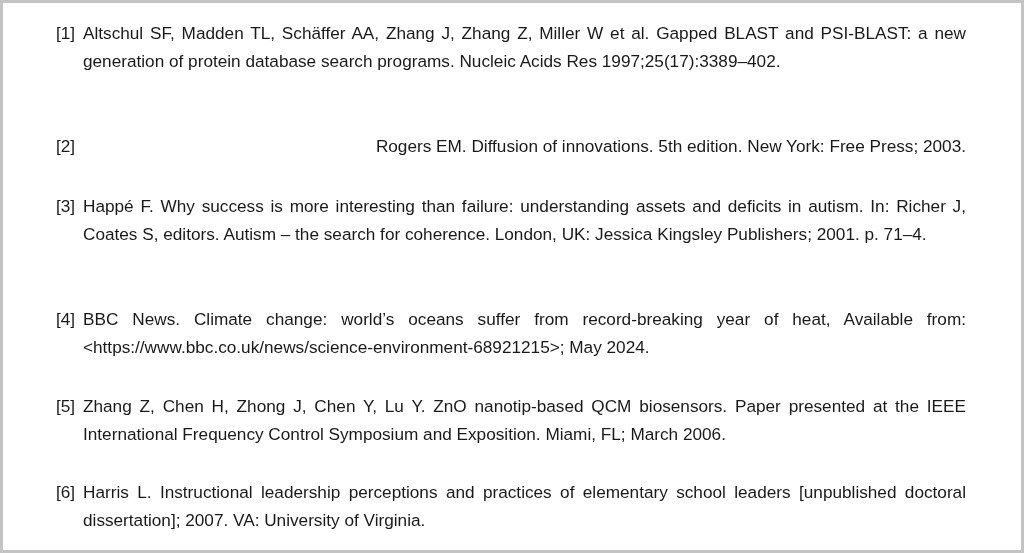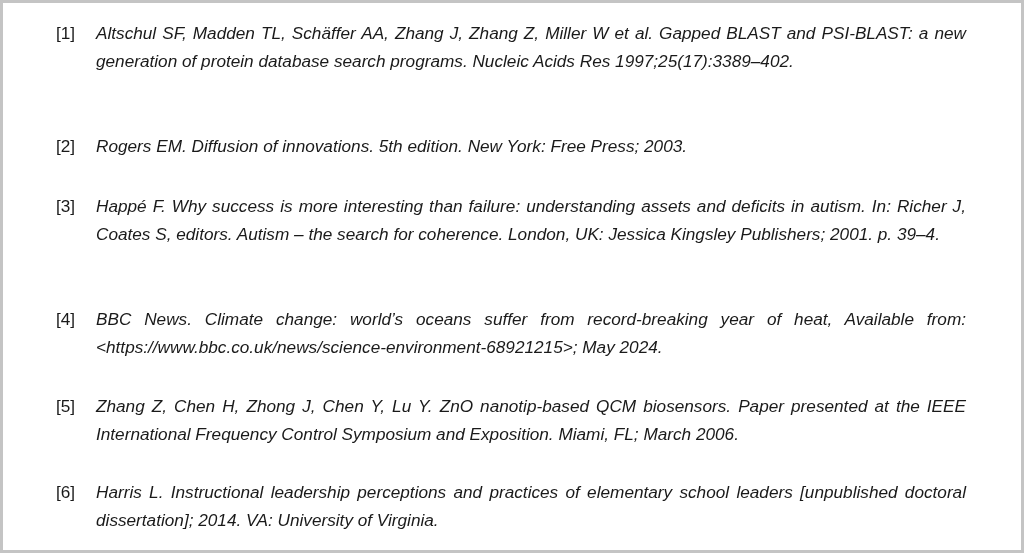--- a/index.html
+++ b/index.html
@@ -22,54 +22,53 @@
       font-size: 17.2px;
       line-height: 27.5px;
       color: #1a1a1a;
     }
     .ref .num {
       position: absolute; left: 0; top: 0;
       width: 40px;
     }
     .ref .body {
       display: block;
-      margin-left: 40px;
+      margin-left: 27px;
       text-align: justify;
-      font-style: italic;
     }
-    .ref .body.nojust { text-align: left; }
+    .ref .body.nojust { text-align: right; }
   </style>
 </head>
 <body>
 
 <div class="frame">
 
   <div class="ref" style="top:17px;">
     <span class="num">[1]</span>
     <span class="body">Altschul SF, Madden TL, Schäffer AA, Zhang J, Zhang Z, Miller W et al. Gapped BLAST and PSI-BLAST: a new generation of protein database search programs. Nucleic Acids Res 1997;25(17):3389–402.</span>
   </div>
 
   <div class="ref" style="top:130px;">
     <span class="num">[2]</span>
     <span class="body nojust">Rogers EM. Diffusion of innovations. 5th edition. New York: Free Press; 2003.</span>
   </div>
 
   <div class="ref" style="top:190px;">
     <span class="num">[3]</span>
-    <span class="body">Happé F. Why success is more interesting than failure: understanding assets and deficits in autism. In: Richer J, Coates S, editors. Autism – the search for coherence. London, UK: Jessica Kingsley Publishers; 2001. p. 39–4.</span>
+    <span class="body">Happé F. Why success is more interesting than failure: understanding assets and deficits in autism. In: Richer J, Coates S, editors. Autism – the search for coherence. London, UK: Jessica Kingsley Publishers; 2001. p. 71–4.</span>
   </div>
 
   <div class="ref" style="top:303px;">
     <span class="num">[4]</span>
     <span class="body">BBC News. Climate change: world’s oceans suffer from record-breaking year of heat, Available from: &lt;https://www.bbc.co.uk/news/science-environment-68921215&gt;; May 2024.</span>
   </div>
 
   <div class="ref" style="top:390px;">
     <span class="num">[5]</span>
     <span class="body">Zhang Z, Chen H, Zhong J, Chen Y, Lu Y. ZnO nanotip-based QCM biosensors. Paper presented at the IEEE International Frequency Control Symposium and Exposition. Miami, FL; March 2006.</span>
   </div>
 
   <div class="ref" style="top:476px;">
     <span class="num">[6]</span>
-    <span class="body">Harris L. Instructional leadership perceptions and practices of elementary school leaders [unpublished doctoral dissertation]; 2014. VA: University of Virginia.</span>
+    <span class="body">Harris L. Instructional leadership perceptions and practices of elementary school leaders [unpublished doctoral dissertation]; 2007. VA: University of Virginia.</span>
   </div>
 
 </div>
 
 </body></html>

